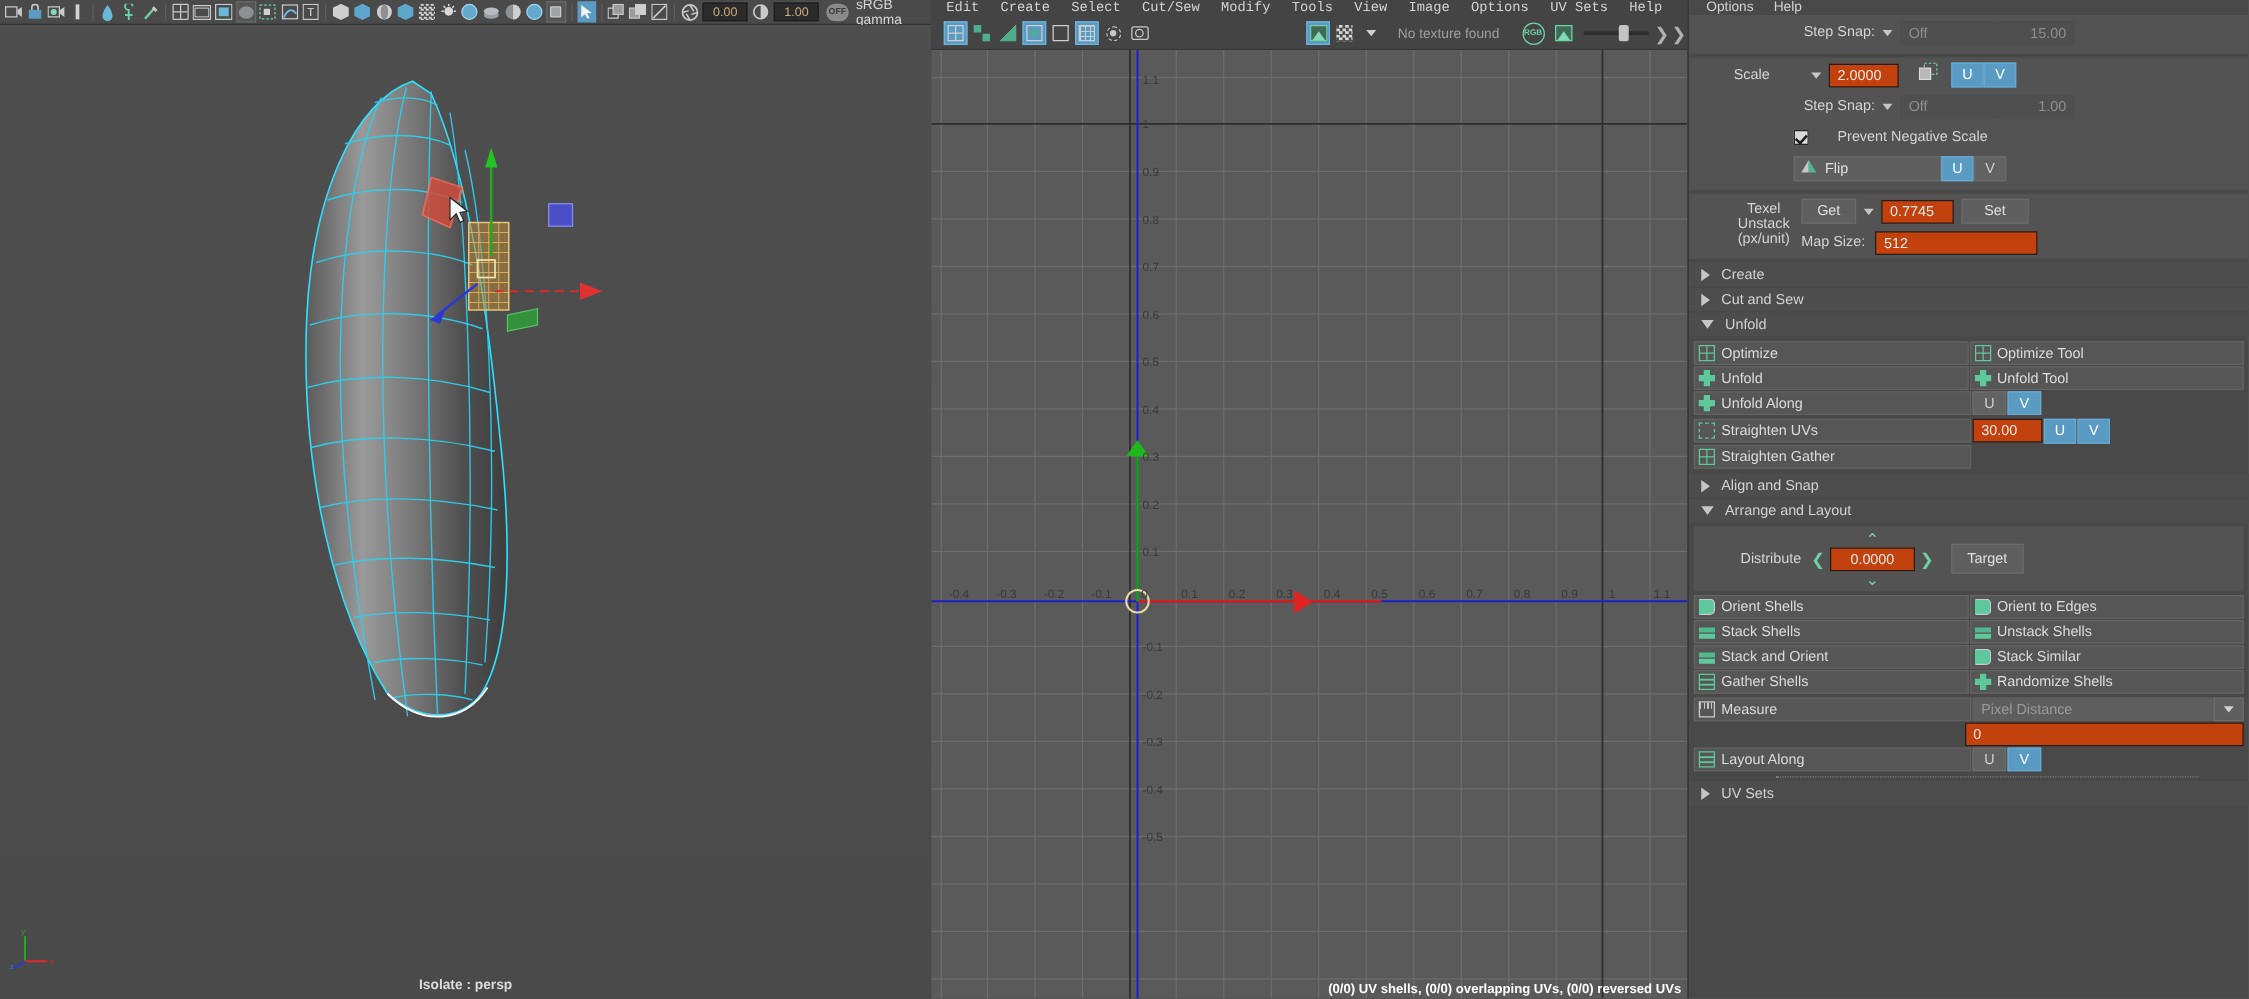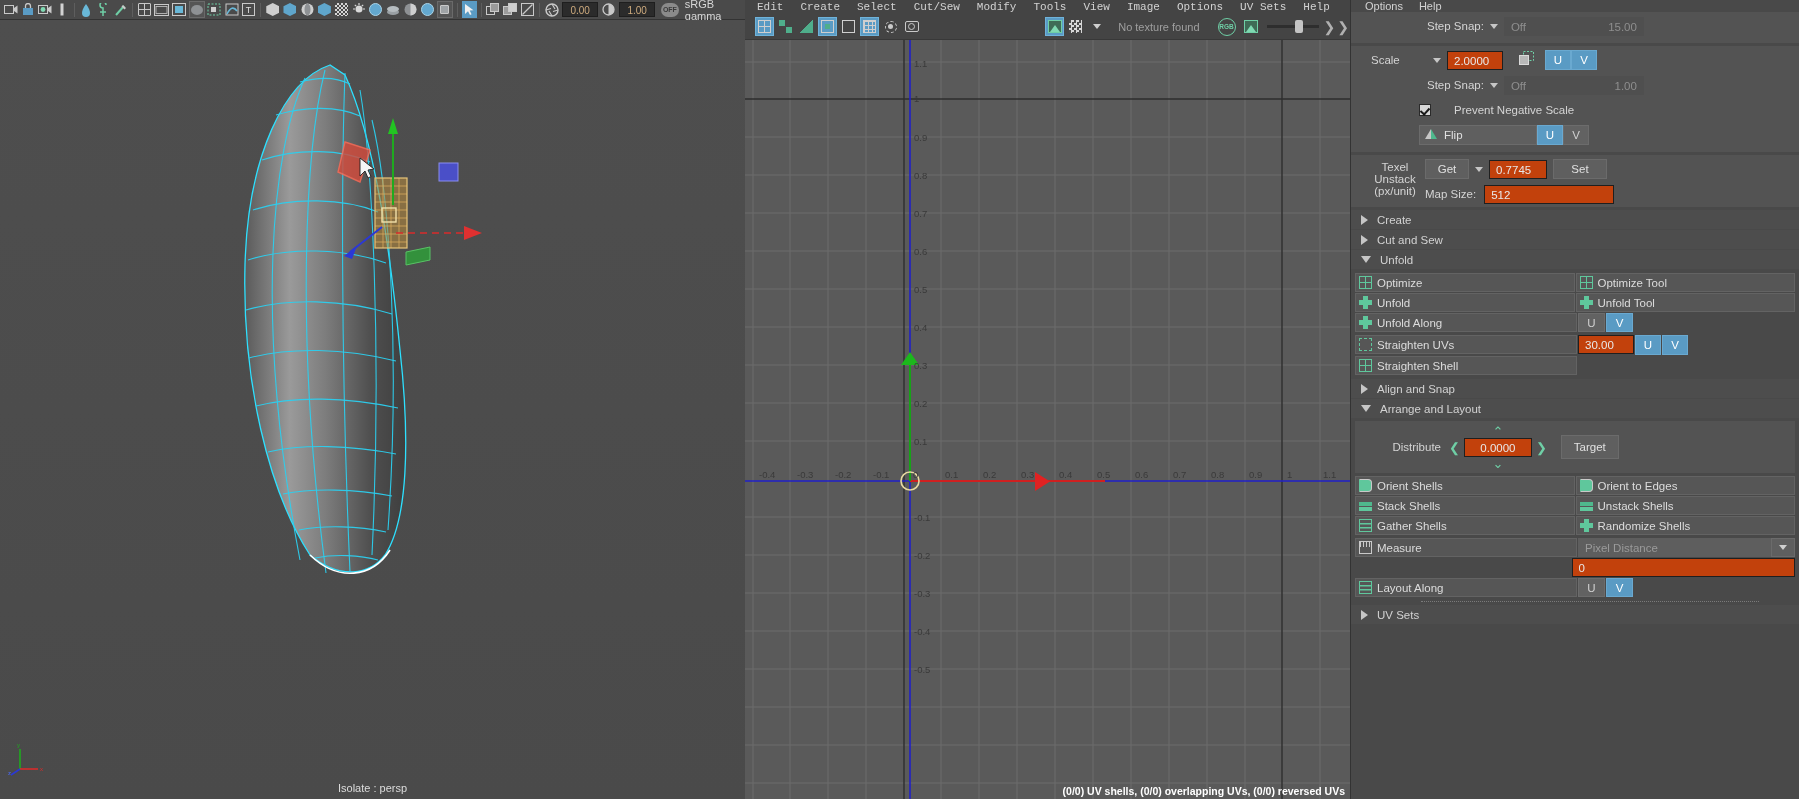--- a/index.html
+++ b/index.html
@@ -59,21 +59,21 @@
   }
   .sh-gamma { font-size: 11px; color: #d7d7d7; margin-left: 2px; }
 
   .viewport {
     position: absolute; top: 20px; left: 0; width: 745px; height: 779px;
     background: linear-gradient(#4e4e4e 0%, #4a4a4a 100%);
     overflow: hidden;
   }
   .vp-label {
     position: absolute; bottom: 5px; left: 50%; transform: translateX(-50%);
-    color: #dcdcdc; font-size: 11px; font-weight: normal;
+    color: #dcdcdc; font-size: 11px; font-weight: bold;
   }
   .axis-gizmo { position: absolute; left: 8px; bottom: 22px; width: 36px; height: 36px; }
 
   
   .uv-col { width: 605px; height: 799px; position: relative; background: #444; }
 
   .uv-menubar {
     height: 14px; background: #444; display: flex; align-items: center;
     padding-left: 12px;
   }
@@ -156,21 +156,21 @@
   }
 
   
   .tk-col {
     width: 449px; height: 799px; background: #494949;
     border-left: 1px solid #333; position: relative; overflow: hidden;
   }
   .tk-menubar { height: 12px; display: flex; align-items: center; padding-left: 14px; }
   .tk-menubar .mi { color:#d2d2d2;font-size:11px;margin-right:16px; }
 
-  .tk-block { background: #535353; margin: 0 0 3px 0; padding: 3px 0; }
+  .tk-block { background: #535353; margin: 0 0 3px 0; padding: 3px 16px; }
   .row { display:flex; align-items:center; height:22px; margin-bottom:3px; }
   .lbl { color:#d4d4d4; font-size:11.5px; }
   .drop-arrow { width:0;height:0;border-left:4px solid transparent;border-right:4px solid transparent;border-top:5px solid #c6c6c6;margin:0 6px;}
   .field {
     background:#c2410c; color:#e8e8e8; font-size:11.5px; height:19px;
     line-height:19px; padding-left:6px; border:1px solid #1f1f1f;
   }
   .field.ghost { background:#5e5e5e; color:#9a9a9a; border-color:#5e5e5e; }
   .field.dim { background:#4f4f4f; color:#8e8e8e; border-color:#4f4f4f; }
   .uvbtn {
@@ -801,21 +801,21 @@
         </div>
         <div style="flex:1;display:flex;gap:1px">
           <div class="field" style="width:56px">30.00</div>
           <div class="uvbtn">U</div>
           <div class="uvbtn">V</div>
         </div>
       </div>
       <div class="toolrow">
         <div class="toolbtn">
           <span class="ti sq4"></span>
-          <span>Straighten Shell</span>
+          <span>Straighten Gather</span>
         </div>
         <div style="flex:1"></div>
       </div>
     </div>
 
     <div class="section" style="margin-top:4px">
       <div class="tri closed"></div>
       <span>Align and Snap</span>
     </div>
     <div class="section">
@@ -854,20 +854,30 @@
           <span class="ti layer"></span>
           <span>Stack Shells</span>
         </div>
         <div class="toolbtn">
           <span class="ti layer"></span>
           <span>Unstack Shells</span>
         </div>
       </div>
       <div class="toolrow">
         <div class="toolbtn">
+          <span class="ti layer"></span>
+          <span>Stack and Orient</span>
+        </div>
+        <div class="toolbtn">
+          <span class="ti shell"></span>
+          <span>Stack Similar</span>
+        </div>
+      </div>
+      <div class="toolrow">
+        <div class="toolbtn">
           <span class="ti lines"></span>
           <span>Gather Shells</span>
         </div>
         <div class="toolbtn">
           <span class="ti plus"></span>
           <span>Randomize Shells</span>
         </div>
       </div>
       <div class="toolrow" style="margin-top:3px">
         <div class="toolbtn">

